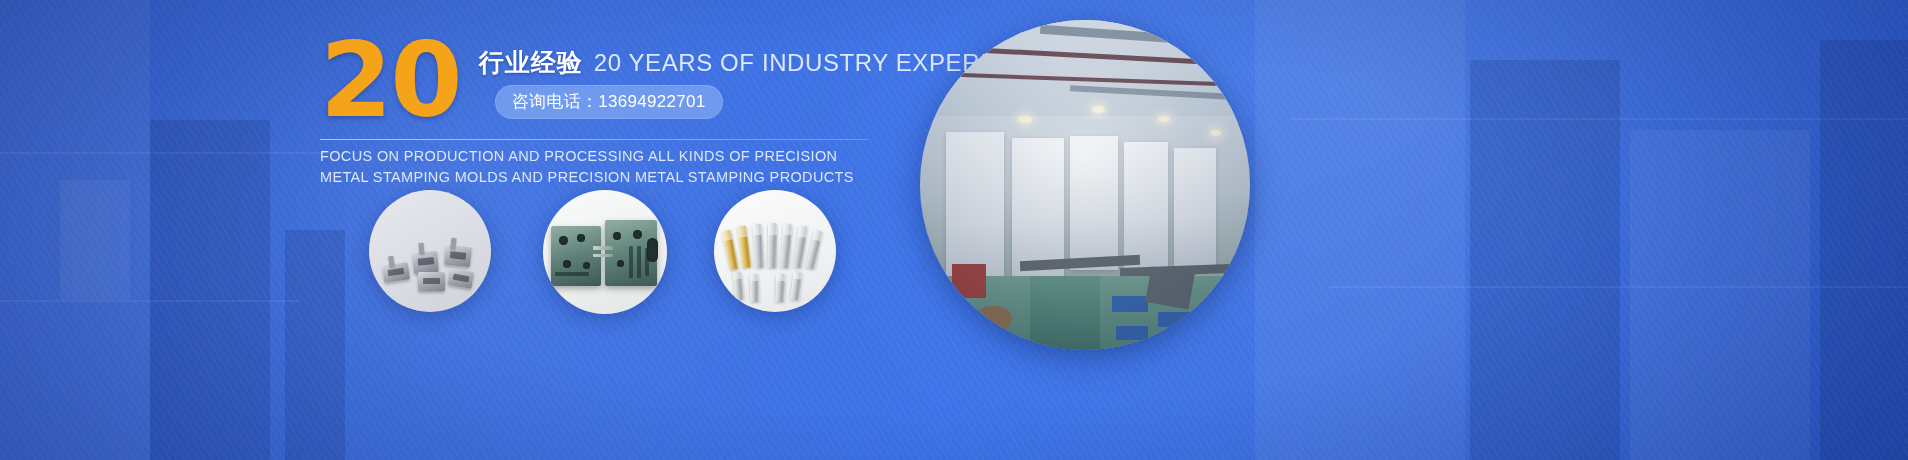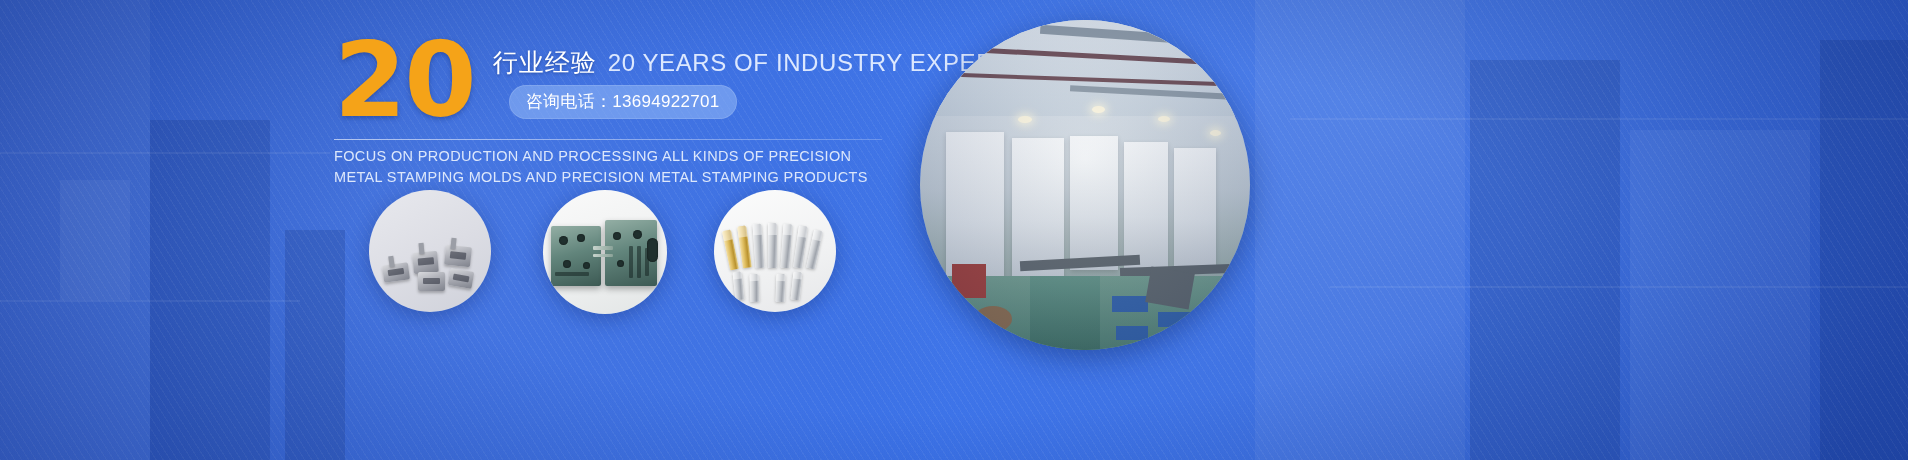--- a/index.html
+++ b/index.html
@@ -27,36 +27,36 @@
       rgba(255,255,255,.055) 0px, rgba(255,255,255,.055) 1px,
       rgba(255,255,255,0) 1px, rgba(255,255,255,0) 6px);
   }
   #vign {
     position:absolute; inset:0; pointer-events:none;
     background:radial-gradient(ellipse 70% 95% at 50% 50%,
       rgba(0,0,0,0) 42%, rgba(12,32,95,.30) 100%);
   }
 
   
-  #copy { position:absolute; left:334px; top:34px; width:560px; }
+  #copy { position:absolute; left:320px; top:34px; width:560px; }
 
   #headrow { display:flex; align-items:flex-start; }
 
   #bignum {
     font-size:104px; line-height:.86; font-weight:bold; color:#F5A318;
     letter-spacing:-2px; font-family:"DejaVu Sans", sans-serif;
     text-shadow:0 2px 5px rgba(14,38,105,.38);
     margin-top:2px;
   }
 
   #headtext { margin-left:18px; padding-top:12px; }
 
   .line1 { display:flex; align-items:baseline; white-space:nowrap; }
   #cn-small {
-    font-size:25px; font-weight:normal; color:#ffffff; letter-spacing:1px;
+    font-size:25px; font-weight:bold; color:#ffffff; letter-spacing:1px;
     text-shadow:0 1px 3px rgba(12,35,100,.45);
   }
   #en-head {
     font-size:24px; color:#e2ecff; letter-spacing:.6px; margin-left:11px;
     font-weight:400; opacity:.97;
   }
 
   .line2 { display:flex; align-items:center; margin-top:6px; white-space:nowrap; }
   #cn-big {
     font-size:35px; font-weight:bold; color:#ffffff; letter-spacing:1.5px;

